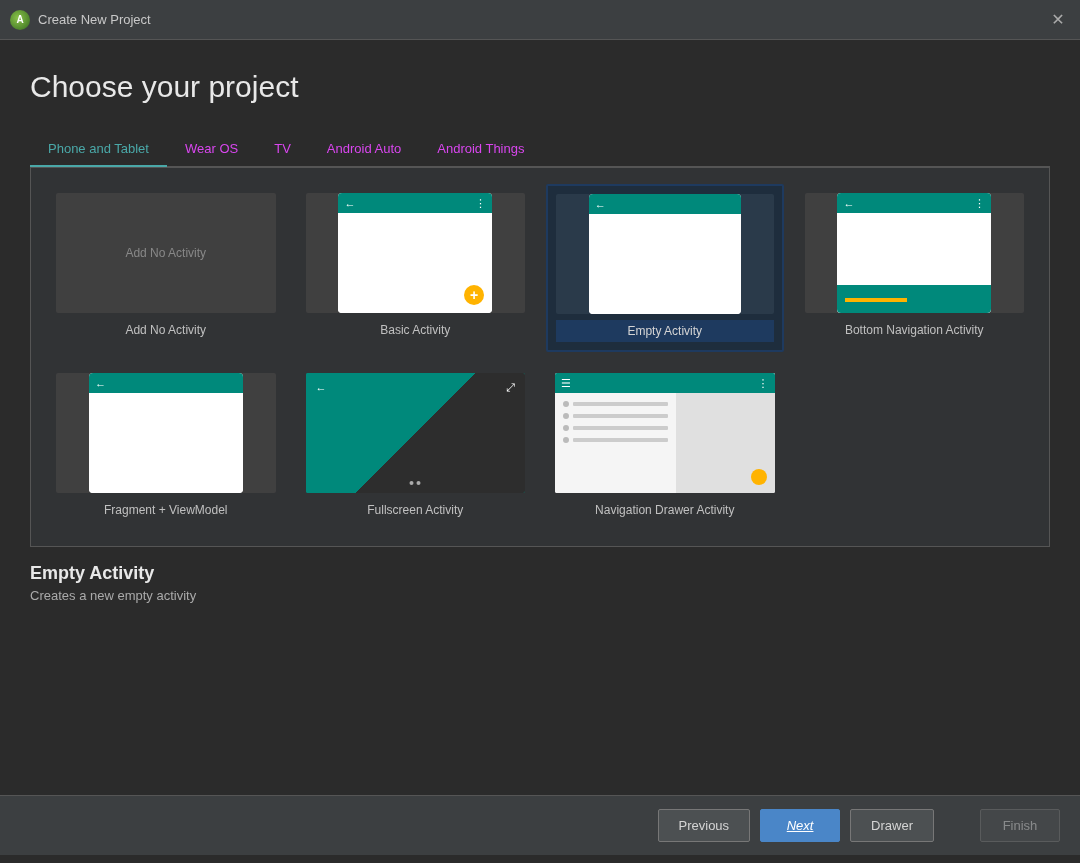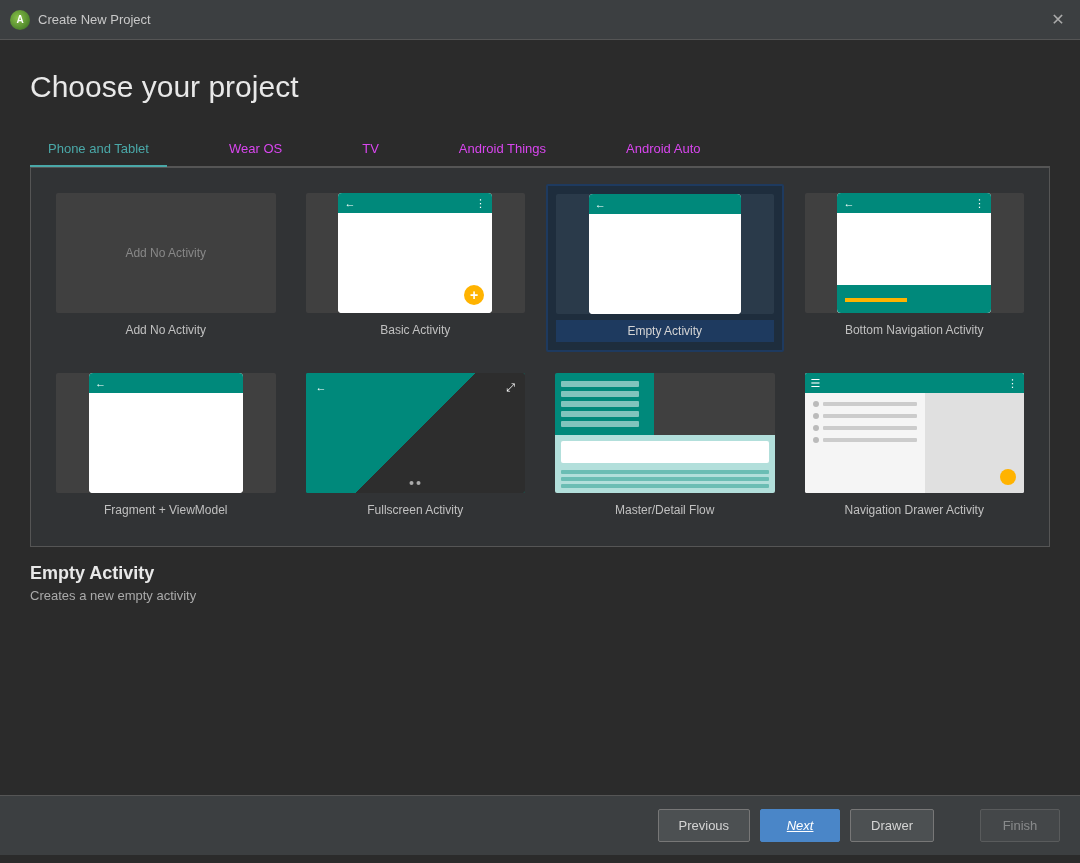--- a/index.html
+++ b/index.html
@@ -54,21 +54,20 @@
       font-size: 30px;
       font-weight: 300;
       color: #e8e8e8;
       margin-bottom: 27px;
     }
     
     .tabs {
       display: flex;
       border-bottom: 1px solid #555;
       margin-bottom: 0;
-      gap: 44px;
     }
     .tab {
       padding: 10px 18px;
       font-size: 13px;
       color: #d946ef;
       cursor: pointer;
       position: relative;
       white-space: nowrap;
     }
     .tab.active {
@@ -420,22 +419,22 @@
   <div class="title-bar-close">✕</div>
 </div>
 
 <div class="main-content">
   <div class="page-title">Choose your project</div>
 
   <div class="tabs">
     <div class="tab active">Phone and Tablet</div>
     <div class="tab">Wear OS</div>
     <div class="tab">TV</div>
+    <div class="tab">Android Auto</div>
     <div class="tab">Android Things</div>
-    <div class="tab">Android Auto</div>
   </div>
 
   <div class="grid-area">
     <div class="grid-scroll">
 
       <div class="template-card add-no-activity">
         <div class="card-preview">
           <div style="display:flex;align-items:center;justify-content:center;height:100%;color:#888;font-size:12px;">Add No Activity</div>
         </div>
         <div class="card-label">Add No Activity</div>
@@ -503,40 +502,20 @@
           <span class="fullscreen-arrow" style="color:white;font-size:11px;position:absolute;top:8px;left:10px;z-index:2;">←</span>
           <span class="fullscreen-expand" style="color:white;font-size:11px;position:absolute;top:8px;right:10px;z-index:2;">⤢</span>
           <div class="fullscreen-dots">
             <div class="fullscreen-dot"></div>
             <div class="fullscreen-dot"></div>
           </div>
         </div>
         <div class="card-label">Fullscreen Activity</div>
       </div>
 
-      <div class="template-card">
-        <div class="card-preview master-detail">
-          <div class="master-panel">
-            <div class="master-item"></div>
-            <div class="master-item"></div>
-            <div class="master-item"></div>
-            <div class="master-item"></div>
-            <div class="master-item"></div>
-          </div>
-          <div class="detail-panel">
-            <div class="detail-block"></div>
-            <div class="detail-lines">
-              <div class="detail-line"></div>
-              <div class="detail-line"></div>
-              <div class="detail-line"></div>
-            </div>
-          </div>
-        </div>
-        <div class="card-label">Master/Detail Flow</div>
-      </div>
 
       <div class="template-card">
         <div class="card-preview nav-drawer-activity" style="background:white;position:relative;overflow:hidden;">
           <div class="phone-header-with-arrow" style="position:absolute;top:0;left:0;right:0;z-index:3;background:#00897b;height:20px;display:flex;align-items:center;padding:0 6px;">
             <span style="color:white;font-size:11px;">☰</span>
             <span style="color:white;font-size:11px;margin-left:auto;">⋮</span>
           </div>
           <div class="main-area-gray" style="position:absolute;left:55%;top:0;right:0;bottom:0;background:#e0e0e0;z-index:1;"></div>
           <div class="drawer-list" style="position:absolute;left:0;top:20px;bottom:0;width:55%;background:#f5f5f5;z-index:2;padding:8px;display:flex;flex-direction:column;gap:6px;">
             <div class="drawer-item">

